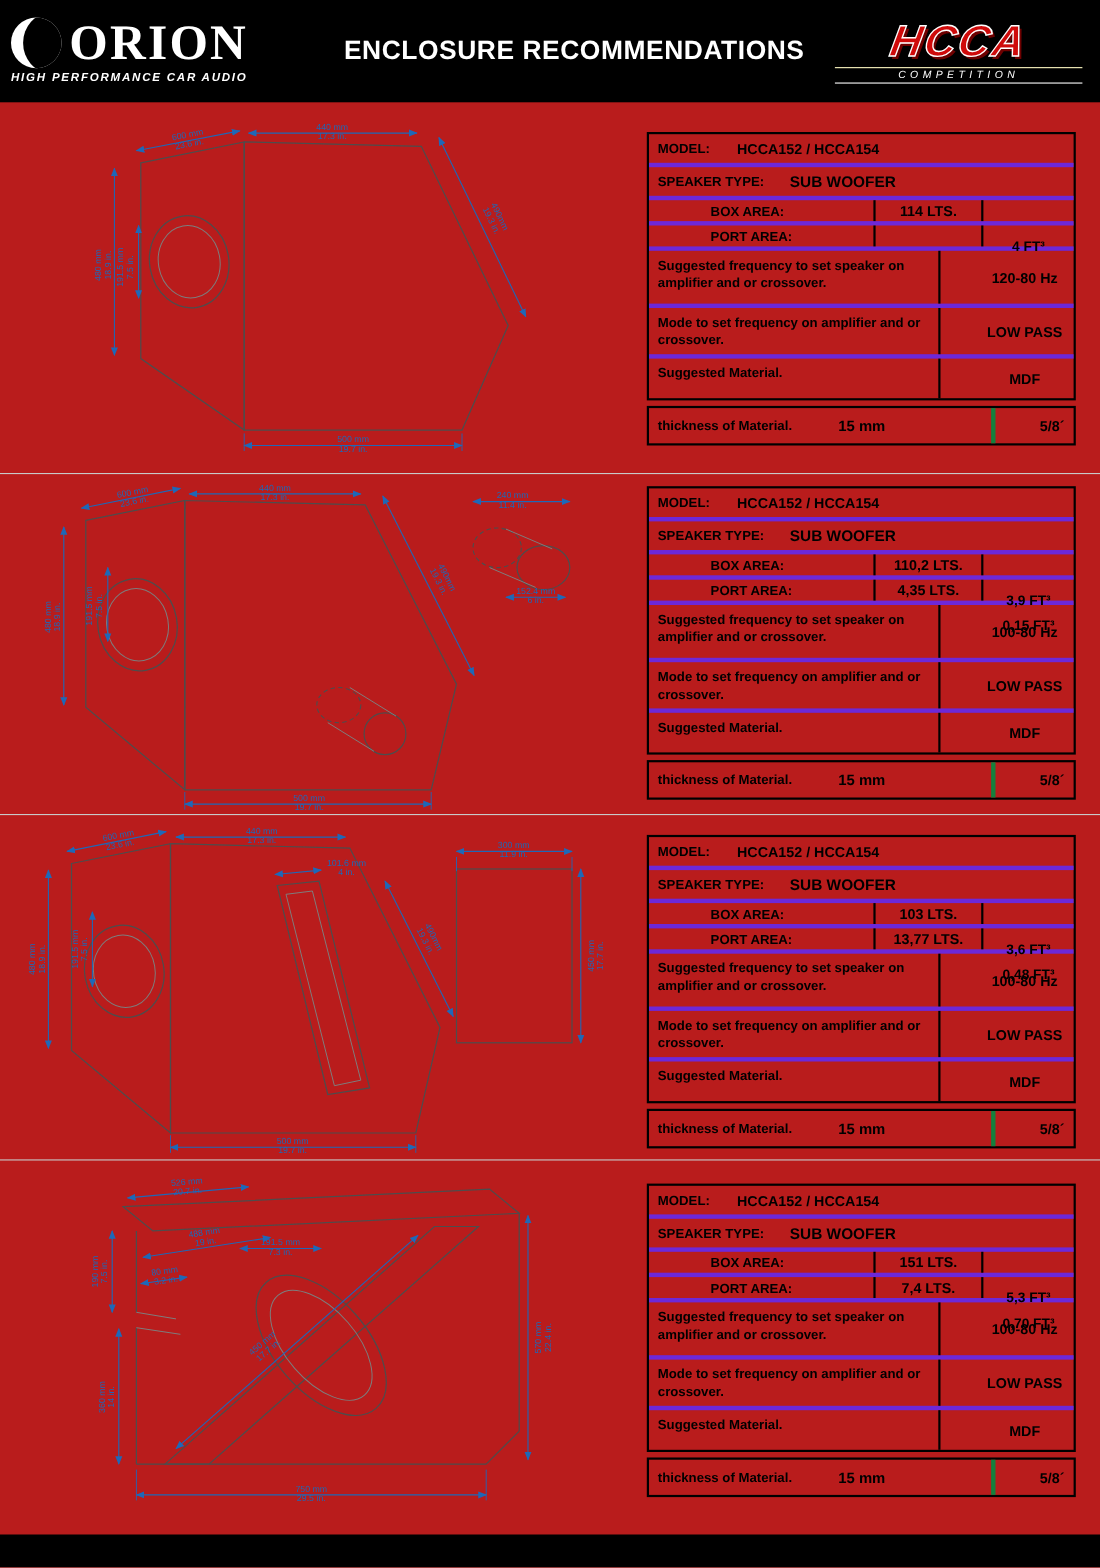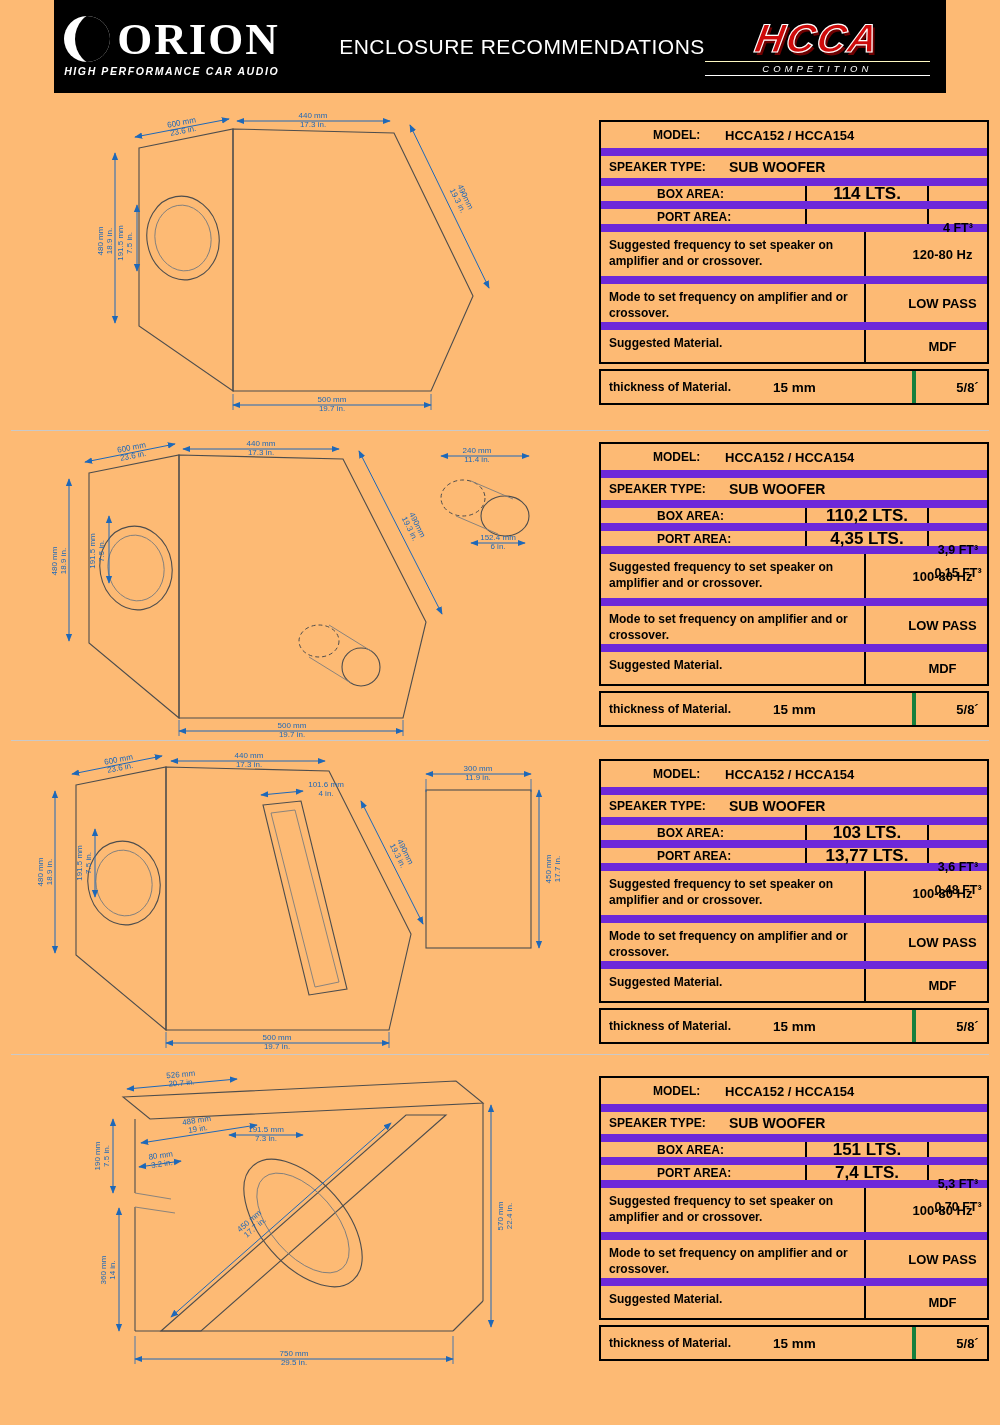--- a/index.html
+++ b/index.html
@@ -1,27 +1,27 @@
 <!DOCTYPE html>
 <html><head>
 <meta charset="utf-8">
 <style>
   * { box-sizing: border-box; margin: 0; padding: 0; }
   body { background:#888; font-family:"Liberation Sans", sans-serif; }
-  .page { width:1000px; height:1425px; background:#fdba74; margin:0 auto; display:flex; flex-direction:column; overflow:hidden;align-items:center; }
+  .page { width:1000px; height:1425px; background:#b91c1c; margin:0 auto; display:flex; flex-direction:column; overflow:hidden; }
 
   
   .topbar { height:93px; background:#000; display:flex; align-items:center; padding:0 16px 0 10px; }
   .orion-block { width:275px; }
   .orion-row { display:flex; align-items:center; gap:7px; }
   .orion-icon { width:46px; height:46px; border-radius:50%; background:#fff; position:relative; overflow:hidden; flex:0 0 46px; }
   .orion-icon::after { content:''; position:absolute; left:11px; top:-4px; width:48px; height:54px; border-radius:50%; background:#000; }
   .orion-name { color:#fff; font-family:"Liberation Serif", serif; font-weight:bold; font-size:45px; line-height:1; letter-spacing:2px; }
   .orion-tag { color:#fff; font-size:10.5px; font-weight:bold; letter-spacing:1.6px; margin-top:3px;font-style:italic; }
-  .page-title { flex:1; text-align:center; color:#fff; font-size:21px; font-weight:normal; letter-spacing:0.5px; }
+  .page-title { flex:1; text-align:center; color:#fff; font-size:24px; font-weight:bold; letter-spacing:0.5px; }
   .hcca-block { width:225px; text-align:center; }
   .hcca-name { color:#cf0a0a; font-size:40px; font-weight:bold; font-style:italic; line-height:1; letter-spacing:2px; transform:skewX(-10deg); -webkit-text-stroke:1.2px #fff; text-shadow:3px 3px 0 #6e0000; }
   .hcca-tag { color:#fff; font-size:9.5px; font-style:italic; letter-spacing:4px; border-top:1px solid #fef9c3; border-bottom:1px solid #fff; padding:1px 0; margin-top:3px; }
 
   
   .section { display:flex; align-items:flex-start; }
   .section + .section { border-top:1px solid #c9c9c9; }
   .s1 { height:337px; } .s2 { height:310px; } .s3 { height:314px; } .s4 { height:341px; }
   .drawing { flex:0 0 585px; }
   .dwg { display:block; }
@@ -33,33 +33,33 @@
   .ol  { fill:none; stroke:#4d4d4d; stroke-width:1.1; }
   .ol2 { fill:none; stroke:#7d7d7d; stroke-width:0.9; }
   .old { fill:none; stroke:#4d4d4d; stroke-width:1; stroke-dasharray:4 3; }
   .dl  { stroke:#1e68b8; stroke-width:1; marker-start:url(#arr); marker-end:url(#arr); }
   .xl  { stroke:#1e68b8; stroke-width:0.8; }
   .dt  { font-family:"Liberation Sans", sans-serif; font-size:8px; fill:#1e68b8; text-anchor:middle; }
 
   
   .spec { width:390px; flex:0 0 390px; color:#000; margin-left:3px; }
   .spec-main { border:2px solid #000; }
-  .tr { display:flex; border-top:8px solid #6d28d9; }
-  .spec-main .tr:first-child { border-top:none;padding-left:44px; }
+  .tr { display:flex; border-top:4px solid #6d28d9; }
+  .spec-main .tr:first-child { border-top:none; }
   .lbl { font-size:12px; font-weight:bold; }
   .val { font-weight:bold; }
   .r-model { height:26px; align-items:center; }
   .r-model .lbl { width:80px; padding-left:8px; }
   .model-val { font-size:13px; }
   .r-type { height:30px; align-items:center; }
   .r-type .lbl { width:128px; padding-left:8px; }
   .type-val { font-size:14px; }
   .r-area { height:23px;padding-left:48px; }
   .r-area .c1 { width:158px; padding-left:8px; border-right:2px solid #000; display:flex; align-items:center; }
-  .r-area .c2 { width:122px; border-right:2px solid #000; display:flex; align-items:center; justify-content:center; font-size:17px; }
+  .r-area .c2 { width:98px; border-right:2px solid #000; display:flex; align-items:center; justify-content:center; font-size:13px; }
   .r-area .c3 { flex:1; display:flex; align-items:center; justify-content:center; font-size:12.5px;margin-top:42px; }
   .cL { width:265px; border-right:2px solid #000; padding:6px 12px 0 8px; line-height:1.3; }
   .cR { flex:1; display:flex; align-items:center; justify-content:center; font-size:13px;padding-left:32px; }
   .r-freq { height:52px; } .r-mode { height:46px; } .r-mat { height:40px; }
   .thick-row { border:2px solid #000; margin-top:5px; height:36px; display:flex; }
   .thick-left { width:315px; display:flex; align-items:center; border-right:4px solid #15803d; }
   .thick-left .lbl { padding-left:8px; }
   .thick-mm { margin-left:42px; font-size:13.5px; }
 
   

